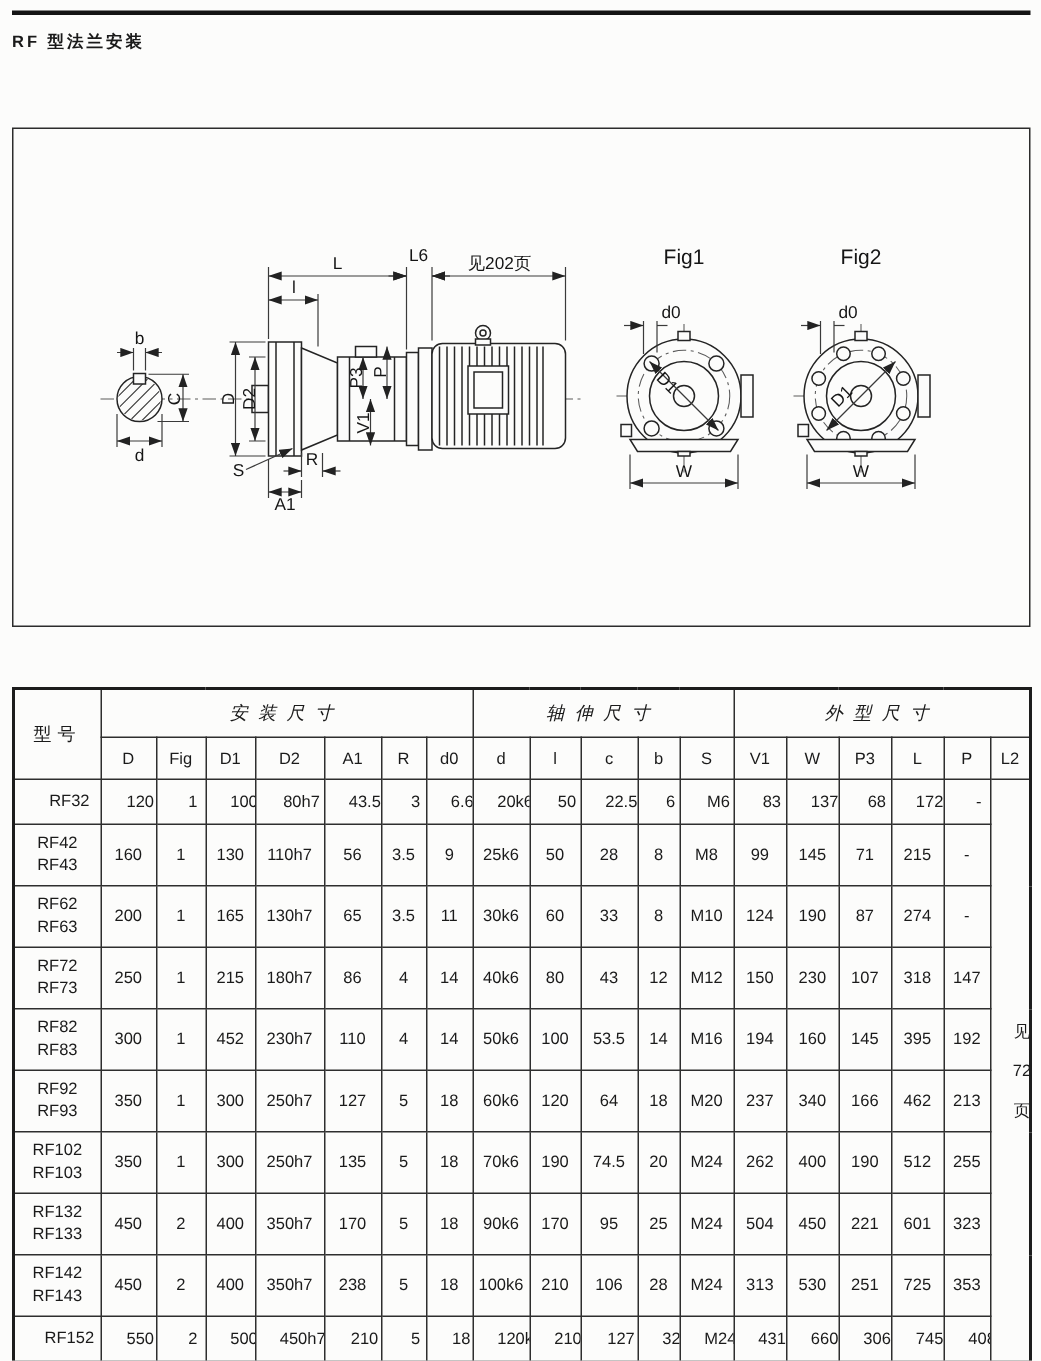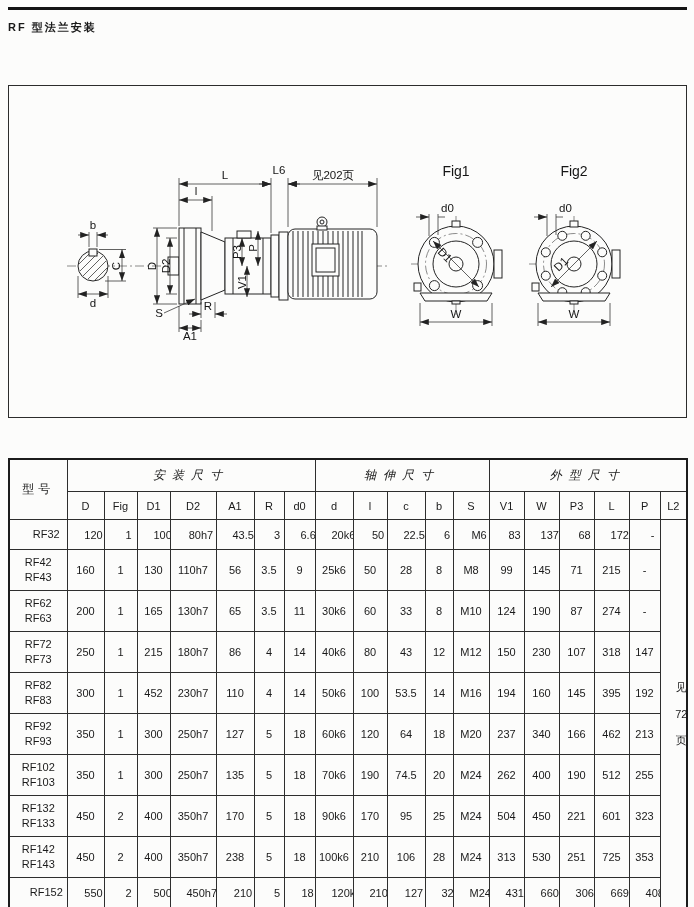--- a/index.html
+++ b/index.html
@@ -483,17 +483,17 @@
       <td>5</td>
       <td>18</td>
       <td>120k6</td>
       <td>210</td>
       <td>127</td>
       <td>32</td>
       <td>M24</td>
       <td>431</td>
       <td>660</td>
       <td>306</td>
-      <td>669</td>
+      <td>745</td>
       <td>408</td>
     </tr>
   </tbody>
 </table>
 
 </body></html>

